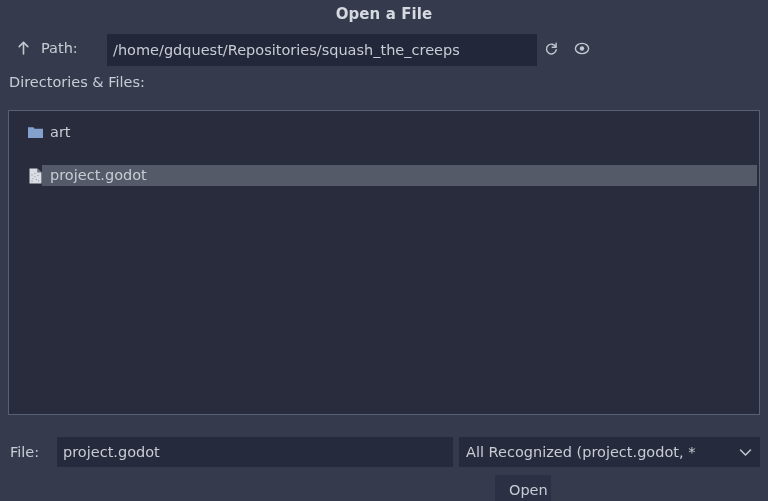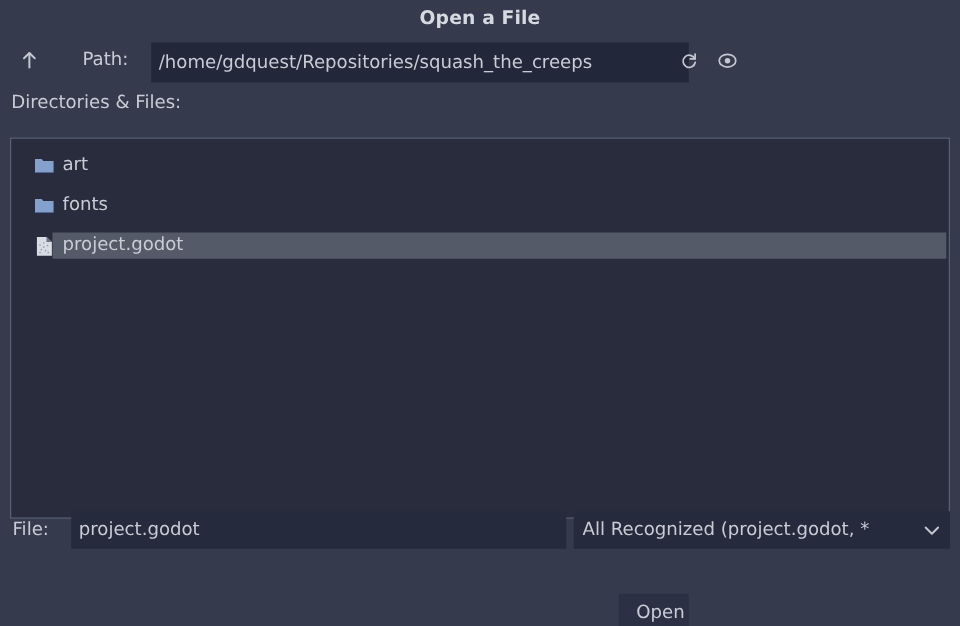--- a/index.html
+++ b/index.html
@@ -70,25 +70,24 @@
     justify-content: center;
     cursor: pointer;
   }
   .path-label {
     position: absolute;
     left: 41px; top: 0;
     height: 34px;
     line-height: 34px;
     font-size: 14.5px;
     color: #c9ccd4;
-    margin-left: 25px;
   }
   .path-input {
     position: absolute;
-    left: 121px; top: 3px;
+    left: 107px; top: 3px;
     width: 430px; height: 28px;
     background: #22273a;
     border: none;
     box-sizing: border-box;
     color: #c9ccd4;
     font-family: "DejaVu Sans", sans-serif;
     font-size: 14.5px;
     padding: 16px 6px;
     line-height: 28px;
     outline: none;
@@ -185,21 +184,21 @@
     bottom: 0;
     background: #545a68;
   }
   .row .sel-bg { display: none; }
   .row.selected .sel-bg { display: block; }
   .row-spacer { height: 11px; }
 
   
   .file-row {
     position: absolute;
-    left: 0; top: 408px;
+    left: 0; top: 436px;
     width: 672px; height: 32px;
   }
   .file-label {
     position: absolute;
     left: 10px; top: 0;
     height: 32px; line-height: 32px;
     font-size: 14.5px;
     color: #c9ccd4;
   }
   .file-input {
@@ -309,29 +308,20 @@
       <span class="icon">
         <svg width="15" height="13" viewBox="0 0 15 13" aria-hidden="true">
           <path d="M0 1.2 h5.4 l1.2 1.6 H15 V12 H0 Z" fill="#84a0cd"></path>
         </svg>
       </span>
       <span class="lbl">art</span>
     </div>
 
     <div class="row-spacer"></div>
 
-    <div class="row">
-
-      <span class="icon">
-        <svg width="15" height="13" viewBox="0 0 15 13" aria-hidden="true">
-          <path d="M0 1.2 h5.4 l1.2 1.6 H15 V12 H0 Z" fill="#84a0cd"></path>
-        </svg>
-      </span>
-      <span class="lbl">fonts</span>
-    </div>
 
     <div class="row-spacer"></div>
 
     <div class="row selected">
       <div class="sel-bg"></div>
       <span class="icon">
         <svg width="13" height="16" viewBox="0 0 13 16" aria-hidden="true">
           <path d="M0.5 0.5 H8.2 L12.5 4.6 V15.5 H0.5 Z" fill="#d9dce2"></path>
           <path d="M8.2 0.5 V4.6 H12.5" fill="#6b7182"></path>
           <g fill="#9aa0ae">

